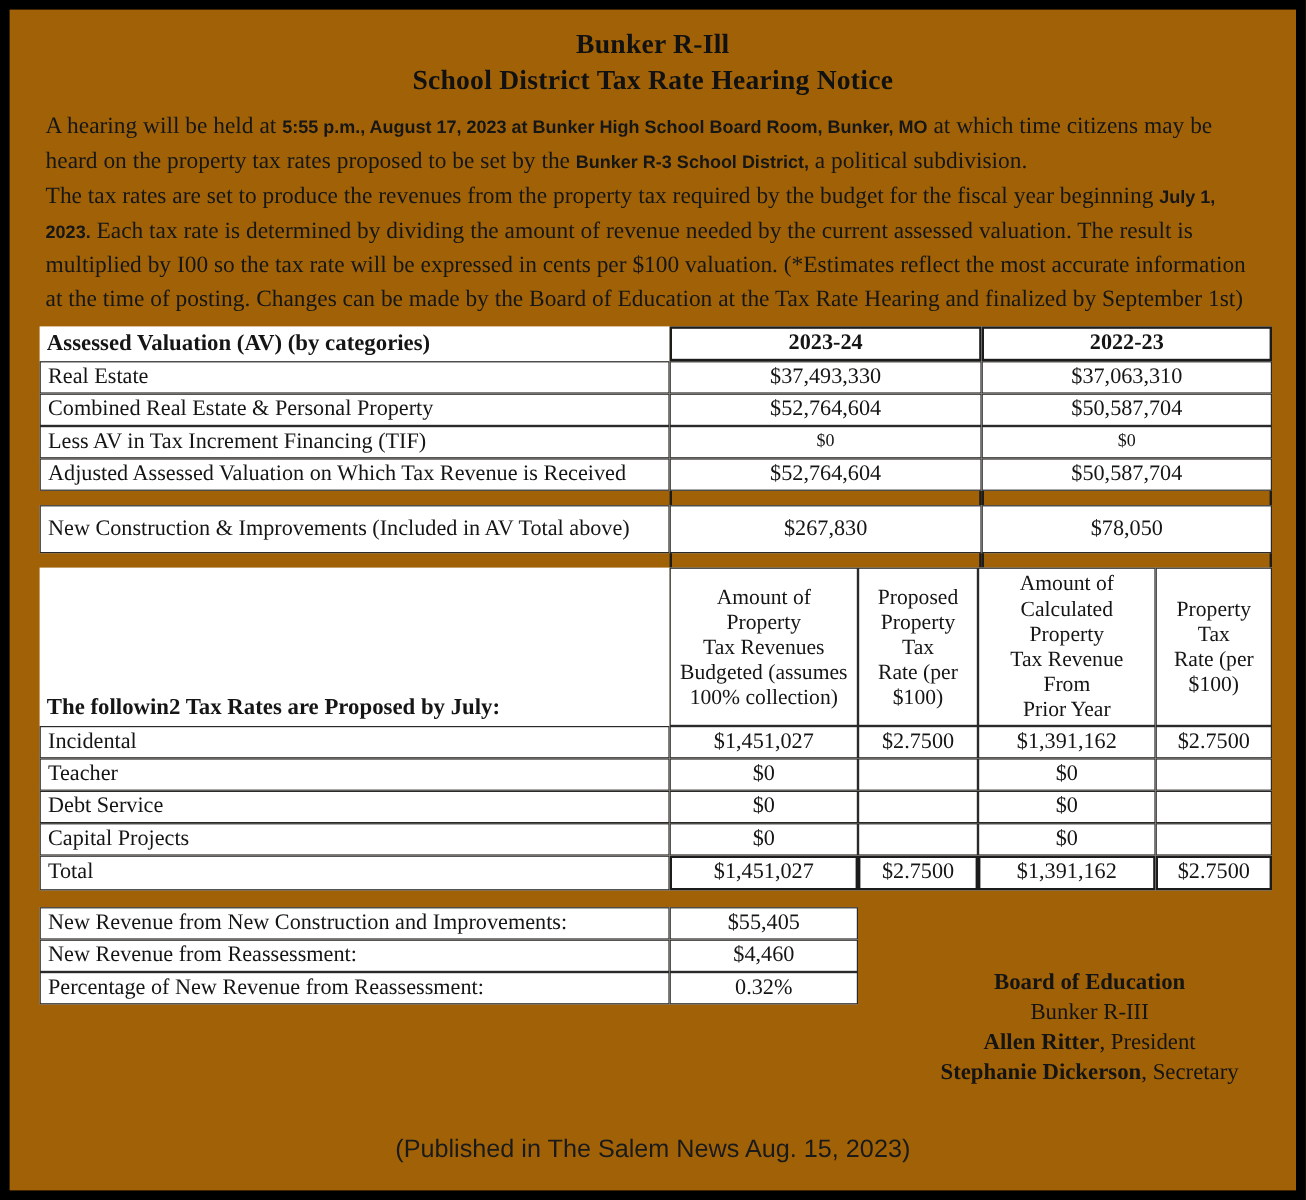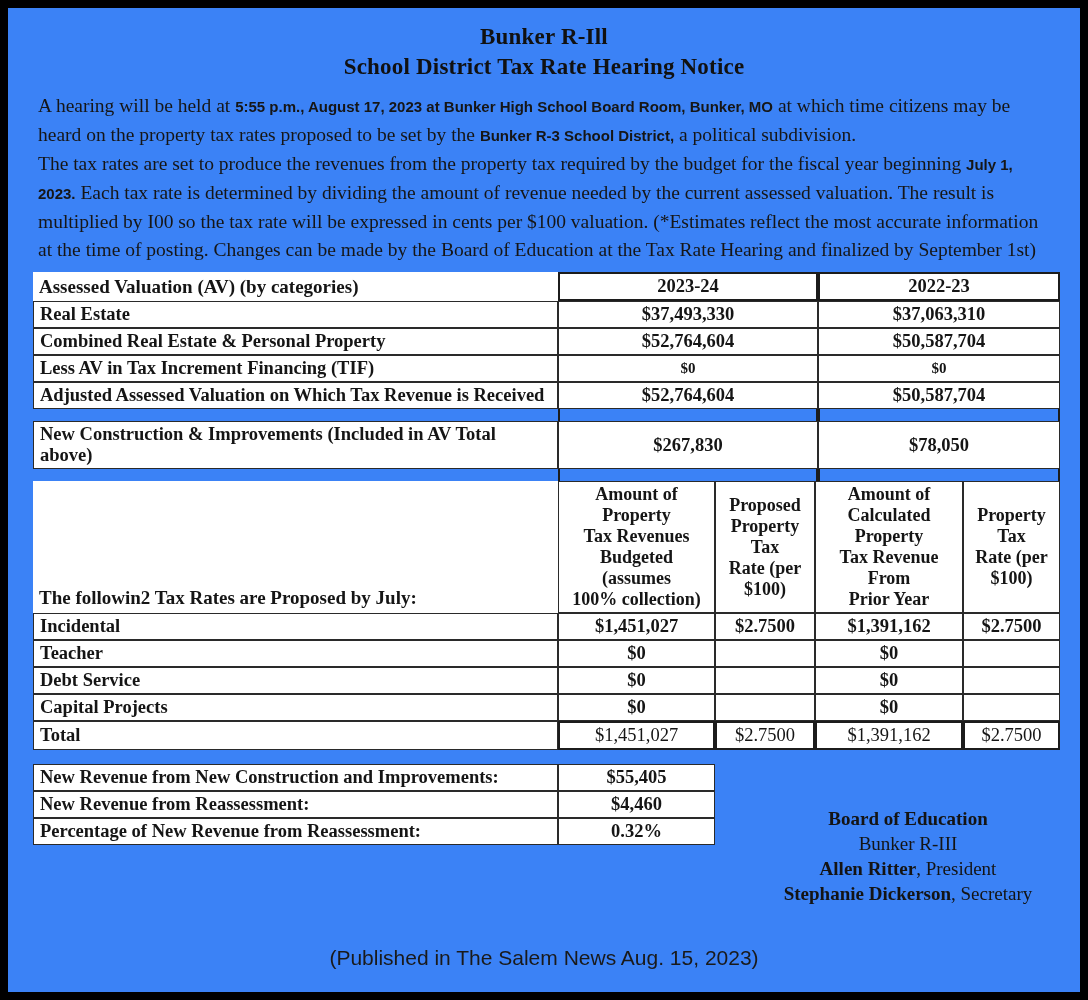--- a/index.html
+++ b/index.html
@@ -12,21 +12,21 @@
     height: 1000px;
     overflow: hidden;
     font-family: "Liberation Serif", "DejaVu Serif", serif;
   }
   .page {
     position: absolute;
     left: 8px;
     top: 8px;
     width: 1072px;
     height: 984px;
-    background: #3b82f6;
+    background: #a16207;
     box-sizing: border-box;
     overflow: hidden;
   }
   .inner {
     position: relative;
     width: 1072px;
     padding: 0;
   }
 
   
@@ -67,21 +67,20 @@
     color: #151515;
   }
   .tbl td {
     padding: 2px 6px;
     vertical-align: middle;
     background: #fff;
     box-sizing: border-box;
   }
   .bx {
     border: 1.6px solid #2a2a2a;
-    font-weight: bold;
   }
   .bx-hv {
     border: 2.4px solid #1c1c1c;
   }
   .nobx {
     border: none;
     background: transparent;
   }
   .lbl { text-align: left; margin-left: 12px; }
   .num { text-align: center; }

